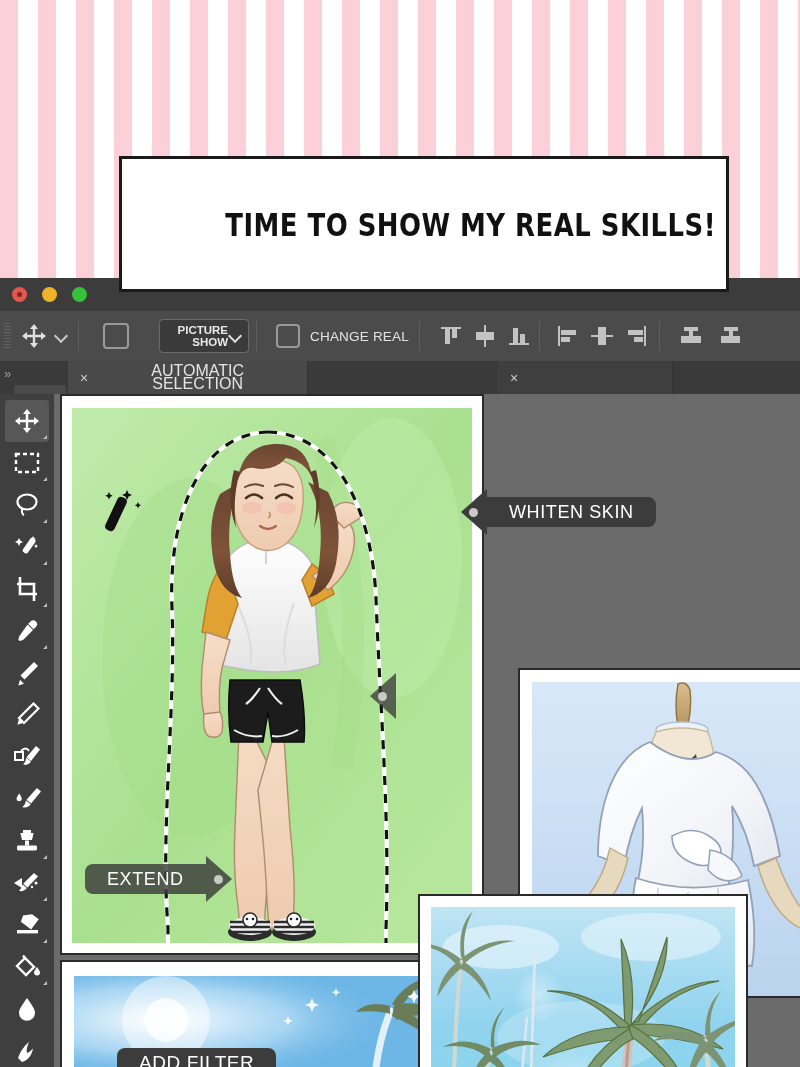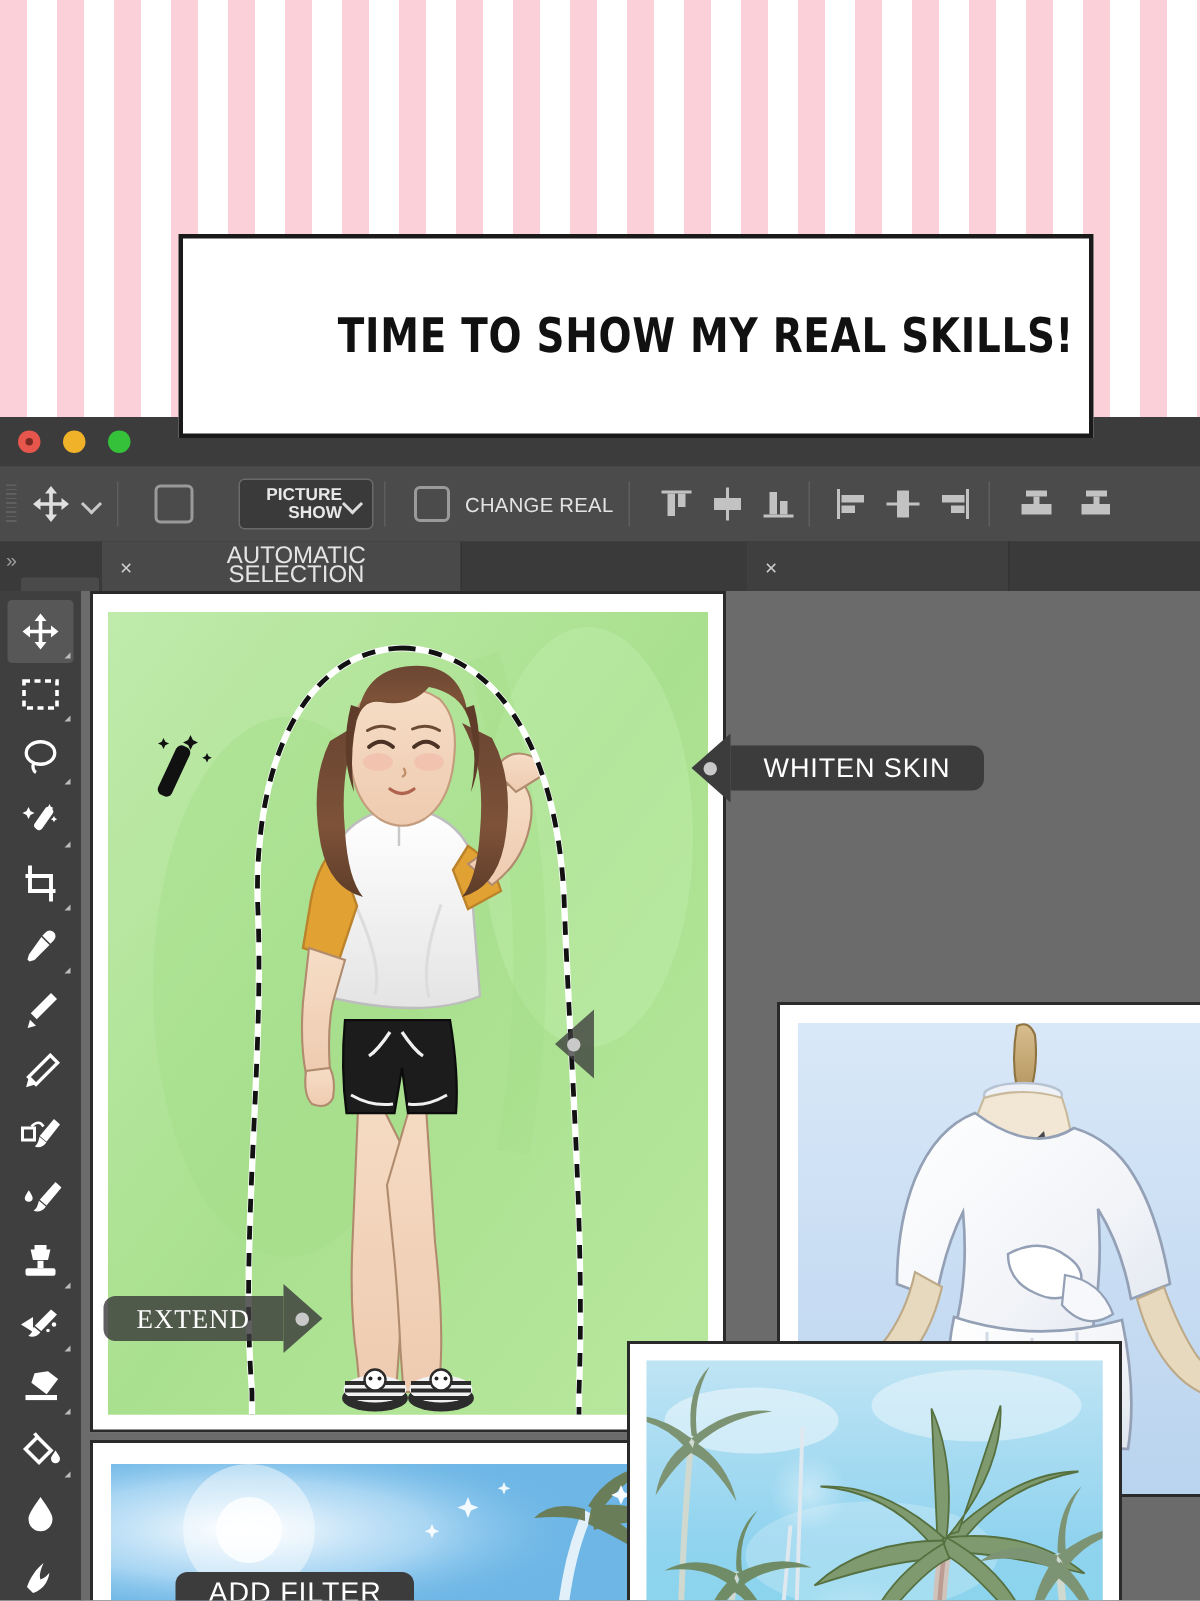--- a/index.html
+++ b/index.html
@@ -163,21 +163,21 @@
   .tag.right .arrow:before{border-left:26px solid currentColor;left:0;}
   .tag.right .arrow .dot{left:8px;}
   .tag.right .body{border-radius:8px 0 0 8px;}
 
   #tag-whiten{left:461px;top:489px;color:#3c3c3c;}
   #tag-whiten .body{background:#3c3c3c;}
 
   #tag-curve{left:370px;top:673px;color:rgba(60,60,60,.78);}
   #tag-curve .body{background:rgba(60,60,60,.78);}
 
-  #tag-extend{left:69px;top:856px;color:rgba(60,60,60,.82);font-family:Liberation Serif, serif;}
+  #tag-extend{left:85px;top:856px;color:rgba(60,60,60,.82);}
   #tag-extend .body{background:rgba(60,60,60,.82);}
 
   #tag-filter{left:117px;top:1040px;color:#3c3c3c;z-index:22;}
   #tag-filter .body{background:#3c3c3c;border-radius:8px;}
   #tag-filter .body span{font-size:19px;}
 </style>
 </head>
 <body>
 
 <div id="stripes"></div>

